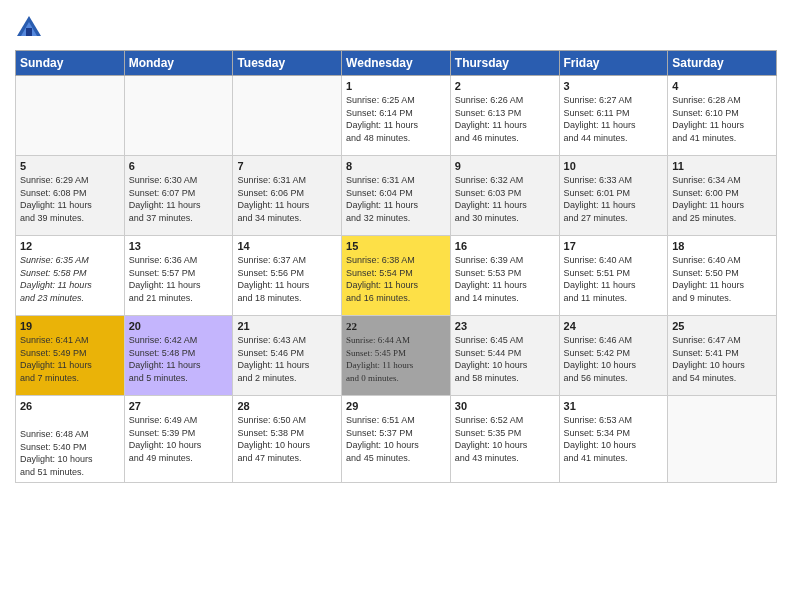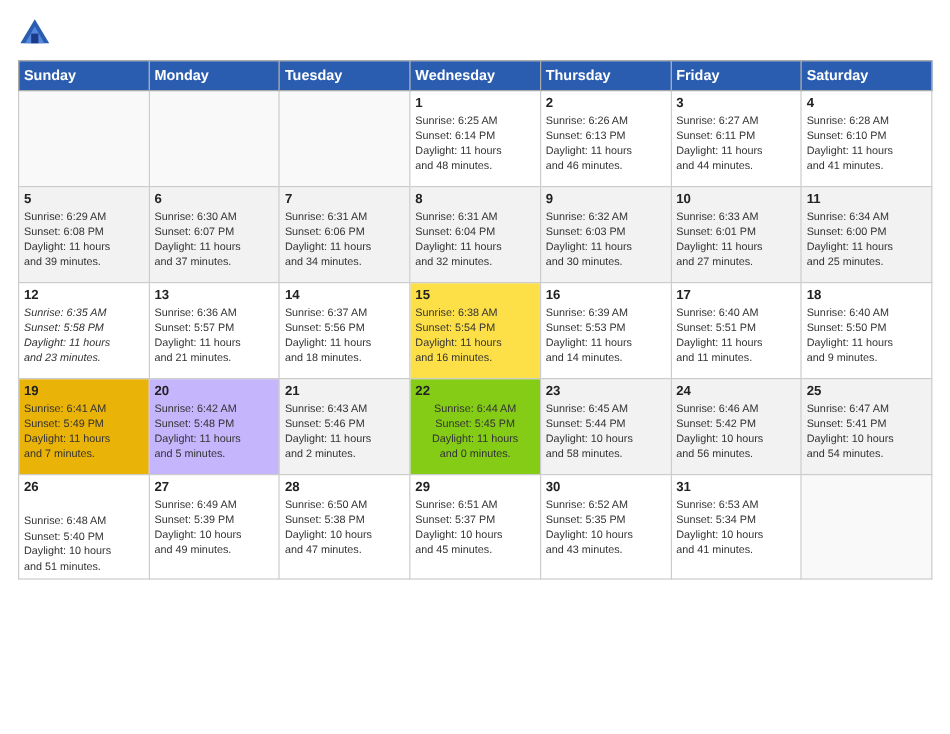--- a/index.html
+++ b/index.html
@@ -279,23 +279,23 @@
 Daylight: 11 hours
 and 5 minutes.</div>
           </td>
           <td style="background: rgb(242, 242, 242); margin-left: 35px;">
             <span class="day-num">21</span>
             <div class="day-info" style="white-space: pre-line;">Sunrise: 6:43 AM
 Sunset: 5:46 PM
 Daylight: 11 hours
 and 2 minutes.</div>
           </td>
-          <td style="background: #84cc16;">
+          <td style="background: #a3a3a3; font-family: Liberation Serif, serif;">
             <span class="day-num">22</span>
-            <div class="day-info" style="white-space: pre-line; text-align: center;">Sunrise: 6:44 AM
+            <div class="day-info" style="white-space: pre-line;">Sunrise: 6:44 AM
 Sunset: 5:45 PM
 Daylight: 11 hours
 and 0 minutes.</div>
           </td>
           <td style="background: rgb(242, 242, 242);">
             <span class="day-num">23</span>
             <div class="day-info" style="white-space: pre-line;">Sunrise: 6:45 AM
 Sunset: 5:44 PM
 Daylight: 10 hours
 and 58 minutes.</div>

